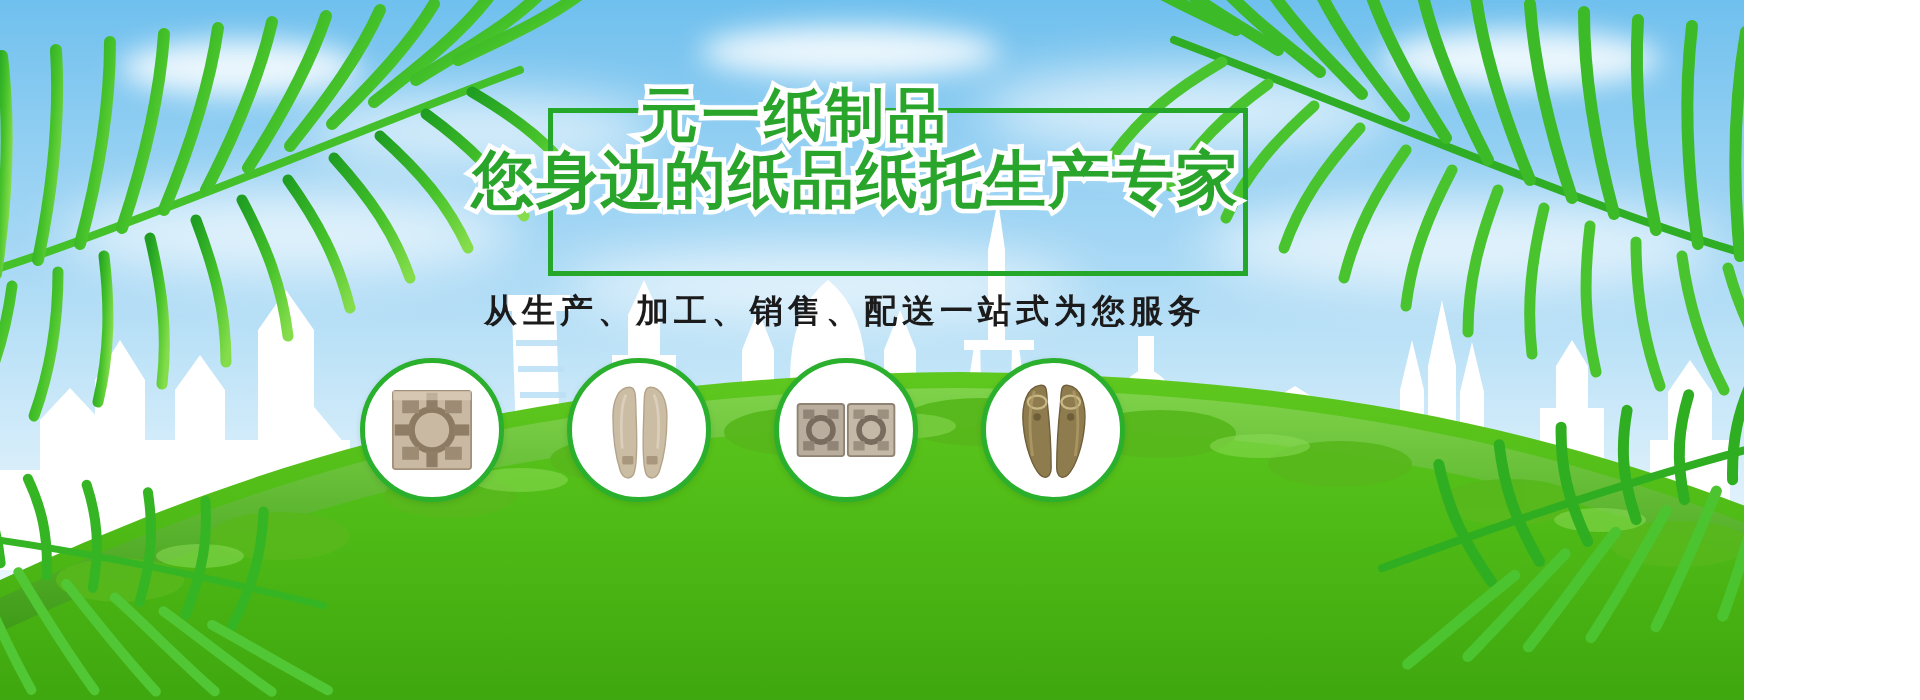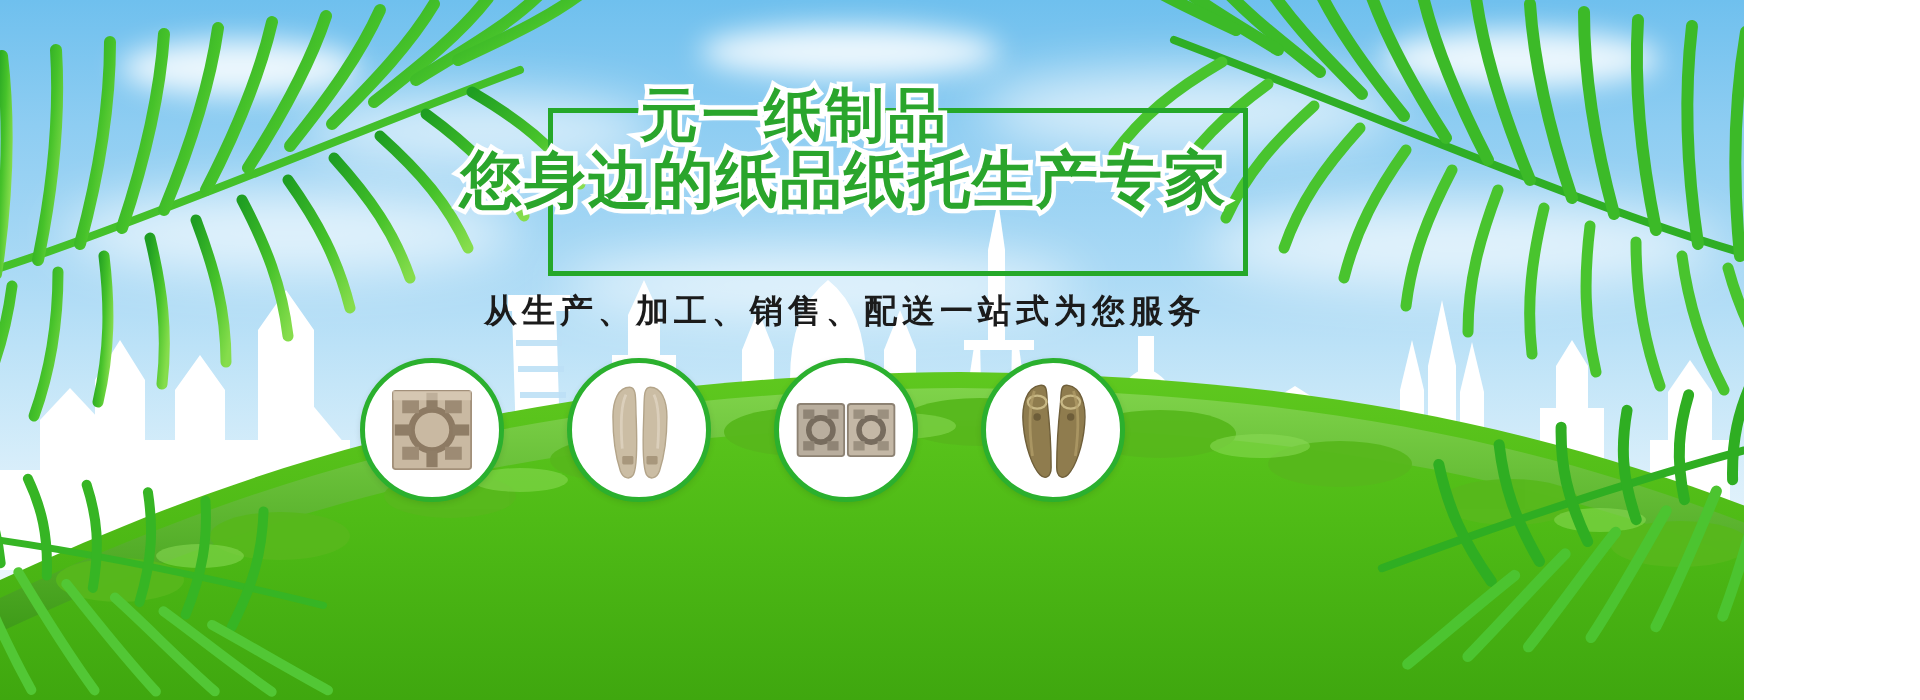--- a/index.html
+++ b/index.html
@@ -49,21 +49,21 @@
     -webkit-text-stroke:9px #ffffff;
     paint-order:stroke fill;
     text-shadow:0 0 2px #fff,0 0 6px rgba(255,255,255,.95);
   }
   #title-main{
     left:640px;top:84px;
     font-size:58px;line-height:62px;
     letter-spacing:4px;
   }
   #title-sub{
-    left:460px;top:146px;
+    left:472px;top:146px;
     font-size:62px;line-height:68px;
     letter-spacing:2px;
   }
 
   #subtitle{
     position:absolute;left:484px;top:289px;
     font-family:"DejaVu Sans","Liberation Sans",sans-serif;
     font-size:33px;color:#1b1b1b;letter-spacing:5px;white-space:nowrap;
     font-weight:700;
   }

